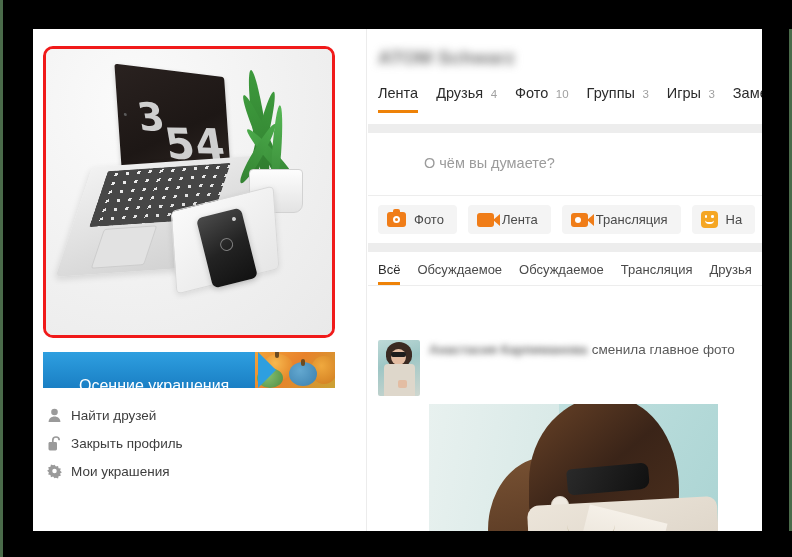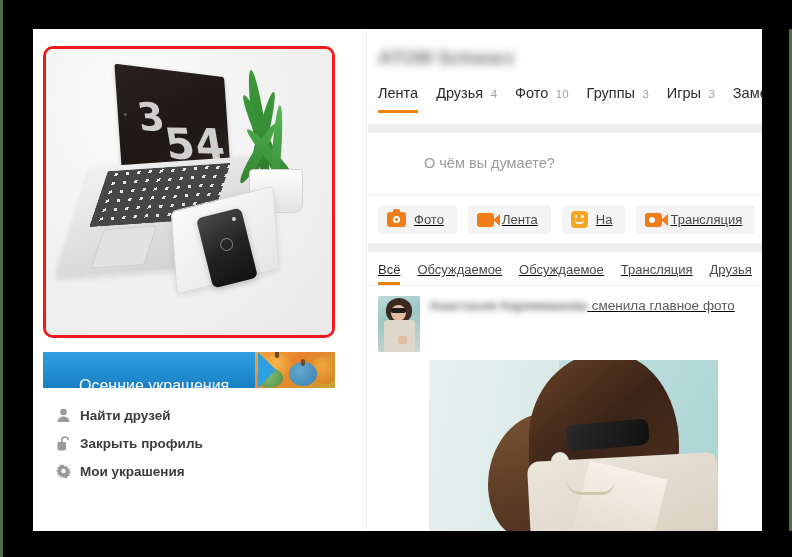--- a/index.html
+++ b/index.html
@@ -172,39 +172,38 @@
     background: linear-gradient(135deg,#f3a43a 0%,#e8822b 45%,#caa234 100%);
   }
   .pk { position:absolute; border-radius:50%; }
   .pk1 { left: 8px; top: 2px; width: 30px; height: 26px; background: radial-gradient(circle at 40% 35%, #f7b84f, #e07b20); }
   .pk2 { left: 34px; top: 10px; width: 28px; height: 24px; background: radial-gradient(circle at 40% 35%, #63a8d0, #3a7fae); }
   .pk3 { left: 2px; top: 16px; width: 26px; height: 20px; background: radial-gradient(circle at 40% 35%, #86c070, #4f8c42); }
   .pk4 { left: 56px; top: 4px; width: 26px; height: 28px; background: radial-gradient(circle at 40% 35%, #f0a93e, #cf7a1e); }
   .stem { position:absolute; width:4px; height:7px; background:#6b4a20; border-radius:2px; }
 
   
-  .menu { position: absolute; left: 17px; top: 372px; width: 300px; font-weight: bold; }
+  .menu { position: absolute; left: 8px; top: 372px; width: 300px; }
   .menu-item {
     display: flex; align-items: center;
     height: 28px; cursor: pointer;
   }
   .menu-icon {
     width: 26px; display: flex; align-items: center; justify-content: center;
     color: #9a9a9a;
   }
   .menu-label {
     font-size: 13.5px; color: #3d3d3d; margin-left: 4px;
   }
 
   
   .right-col {
     position: absolute; left: 335px; top: 0;
     width: 394px; height: 100%;
     background: #0369a1;
-    text-decoration: underline;
   }
   .card {
     background: #ffffff;
   }
   .profile-head { position: relative; height: 95px; }
   .uname {
     position: absolute; left: 10px; top: 18px;
     font-size: 19px; color: #757575; font-weight: 600;
     filter: blur(4.2px);
     user-select: none;
@@ -268,21 +267,21 @@
     height: 33px; display: flex; align-items: flex-end;
     padding-left: 10px; gap: 17px; white-space: nowrap;
   }
   .ftab { position: relative; padding-bottom: 8px; font-size: 13px; color: #4a4a4a; cursor: pointer; }
   .ftab.active { color: #2b2b2b; }
   .ftab.active::after {
     content:''; position:absolute; left:0; right:0; bottom:0; height:3px; background:#ee8208;
   }
 
   .post { position: relative; padding: 10px 0 0 10px; }
-  .post-head { display: flex; align-items: flex-start; gap: 9px; }
+  .post-head { display: flex; align-items: flex-start; gap: 9px; margin-top: 44px; }
   .avatar {
     width: 42px; height: 56px; flex: none;
     border-radius: 2px;
     background: linear-gradient(160deg,#bfdad8 0%,#9dc6c5 40%,#cfd7d0 100%);
     position: relative; overflow: hidden;
   }
   .av-hair { position:absolute; left:8px; top:2px; width:26px; height:24px; background:#3a2a22; border-radius:50% 50% 40% 40%; }
   .av-face { position:absolute; left:13px; top:9px; width:15px; height:16px; background:#e3bda3; border-radius:50%; }
   .av-glass{ position:absolute; left:13px; top:12px; width:15px; height:5px; background:#1d1d1d; border-radius:2px;}
   .av-body { position:absolute; left:6px; top:24px; width:31px; height:34px; background:#ded7cb; border-radius:4px 4px 0 0;}
@@ -469,31 +468,31 @@
             <span class="ic-cam"></span>
             <span class="lbl">Фото</span>
           </div>
 
           <div class="act">
             <span class="ic-vid"></span>
             <span class="lbl">Лента</span>
           </div>
 
           <div class="act">
+            <span class="ic-live"></span>
+            <span class="lbl">Трансляция</span>
+          </div>
+
+          <div class="act">
             <span class="ic-smile">
               <span class="e e1"></span>
                 <span class="e e2"></span>
                 <span class="m"></span>
             </span>
             <span class="lbl">На</span>
-          </div>
-
-          <div class="act">
-            <span class="ic-live"></span>
-            <span class="lbl">Трансляция</span>
           </div>
 
         </div>
       </div>
 
       <div class="gap"></div>
 
       <div class="card">
         <div class="feed-tabs">
           <div class="ftab active">Всё</div>

